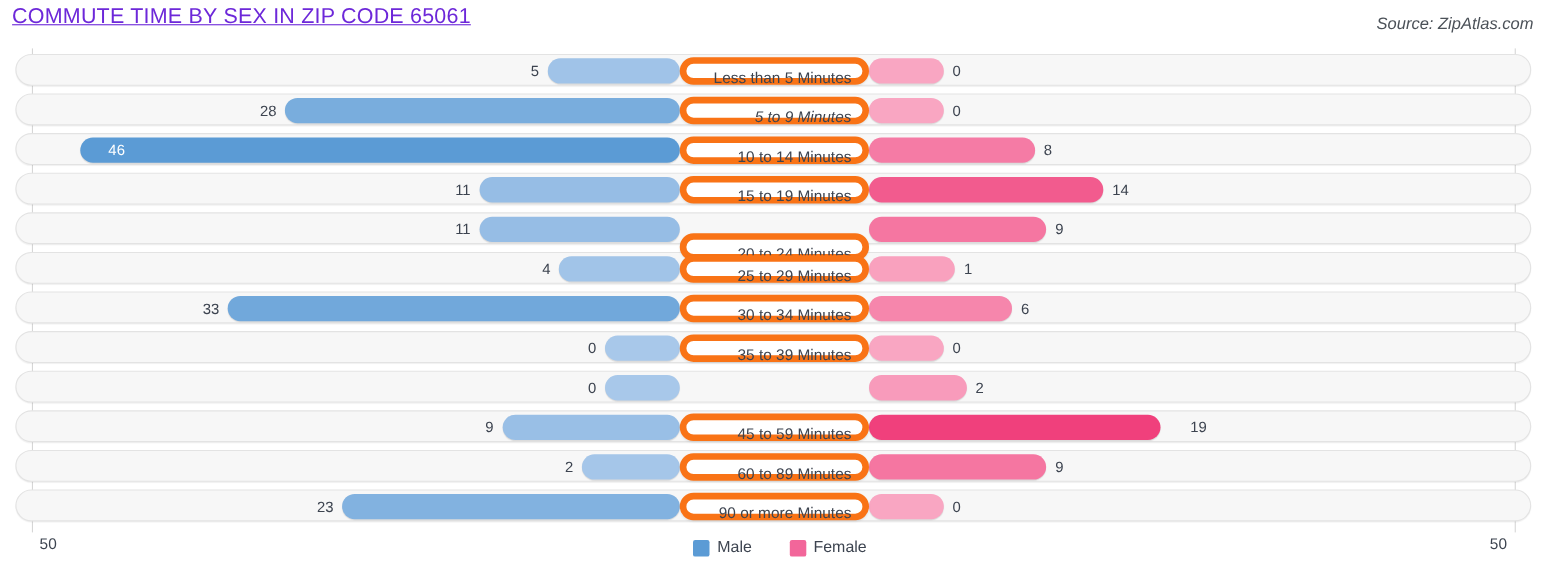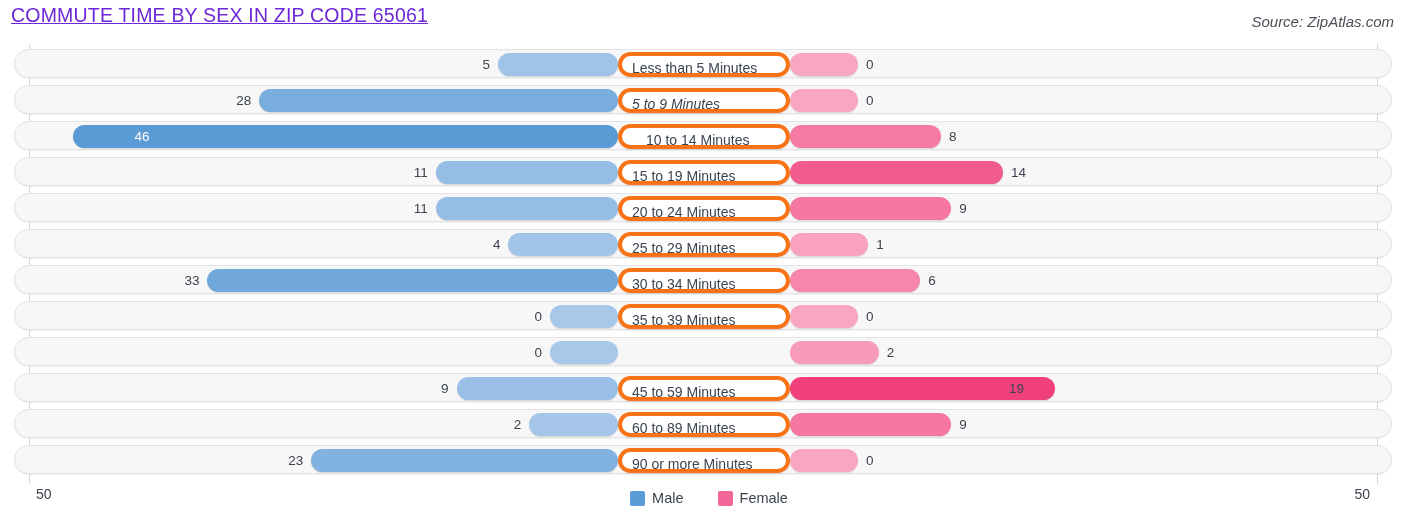--- a/index.html
+++ b/index.html
@@ -71,25 +71,25 @@
   .val-out-right { text-align:left; }
   .val-in {
     color:#ffffff;
   }
 
   
   .pill {
     position:absolute;
     top:2px; height:25px; line-height:25px;
     background:#ffffff;
-    border:4px solid #f97316;
+    border:6px solid #f97316;
     border-radius:13px;
     font-size:14px;
     color:#3d4450;
-    text-align:left;
+    text-align:right;
     white-space:nowrap;
     box-shadow:0 1px 2px rgba(0,0,0,0.10);
     z-index:3;
     padding:0 10px;
   }
 
   
   #footer {
     position:absolute; left:0; top:484px;
     width:1406px; height:39px;
@@ -131,37 +131,37 @@
       <div class="row">
         <div class="bar bar-male" style="left: 244.36px; width: 358.64px; background: rgb(121, 173, 221);"></div>
         <div class="bar bar-female" style="left: 775px; width: 68px; background: rgb(249, 166, 194);"></div>
         <div class="val val-out-left" style="left: 184.36px; width: 52px; z-index: 4;">28</div>
         <div class="val val-out-right" style="left: 851px; width: 60px;">0</div>
         <div class="pill" style="left: 603px; width: 172px; font-style: italic;">5 to 9 Minutes</div>
       </div>
       <div class="row">
         <div class="bar bar-male" style="left: 57.52px; width: 545.48px; background: rgb(91, 155, 213);"></div>
         <div class="bar bar-female" style="left: 775px; width: 150.88px; background: rgb(245, 123, 165);"></div>
-        <div class="val val-in" style="left: 74.52px; width: 60px; text-align: right; padding-left: 9px; z-index: 4;">46</div>
+        <div class="val val-in" style="left: 74.52px; width: 60px; text-align: left; padding-left: 9px; z-index: 4;">46</div>
         <div class="val val-out-right" style="left: 933.88px; width: 60px;">8</div>
         <div class="pill" style="left: 603px; width: 172px; padding-left: 24px;">10 to 14 Minutes</div>
       </div>
       <div class="row">
         <div class="bar bar-male" style="left: 420.82px; width: 182.18px; background: rgb(150, 189, 229);"></div>
         <div class="bar bar-female" style="left: 775px; width: 213.04px; background: rgb(242, 91, 142);"></div>
         <div class="val val-out-left" style="left: 360.82px; width: 52px; z-index: 4;">11</div>
         <div class="val val-out-right" style="left: 996.04px; width: 60px;">14</div>
         <div class="pill" style="left: 603px; width: 172px;">15 to 19 Minutes</div>
       </div>
       <div class="row">
         <div class="bar bar-male" style="left: 420.82px; width: 182.18px; background: rgb(150, 189, 229);"></div>
         <div class="bar bar-female" style="left: 775px; width: 161.24px; background: rgb(245, 118, 161);"></div>
         <div class="val val-out-left" style="left: 360.82px; width: 52px; z-index: 4;">11</div>
         <div class="val val-out-right" style="left: 944.24px; width: 60px;">9</div>
-        <div class="pill" style="left: 603px; width: 172px;">20 to 24 Minutes</div>
+        <div class="pill" style="left: 603px; width: 172px; margin-top: 16px;">20 to 24 Minutes</div>
       </div>
       <div class="row">
         <div class="bar bar-male" style="left: 493.48px; width: 109.52px; background: rgb(161, 196, 232);"></div>
         <div class="bar bar-female" style="left: 775px; width: 78.36px; background: rgb(249, 161, 190);"></div>
         <div class="val val-out-left" style="left: 433.48px; width: 52px; z-index: 4;">4</div>
         <div class="val val-out-right" style="left: 861.36px; width: 60px;">1</div>
         <div class="pill" style="left: 603px; width: 172px;">25 to 29 Minutes</div>
       </div>
       <div class="row">
         <div class="bar bar-male" style="left: 192.46px; width: 410.54px; background: rgb(113, 168, 219);"></div>
@@ -180,21 +180,21 @@
       <div class="row">
         <div class="bar bar-male" style="left: 535px; width: 68px; background: rgb(168, 200, 234);"></div>
         <div class="bar bar-female" style="left: 775px; width: 88.72px; background: rgb(248, 155, 187);"></div>
         <div class="val val-out-left" style="left: 475px; width: 52px; z-index: 4;">0</div>
         <div class="val val-out-right" style="left: 871.72px; width: 60px;">2</div>
       </div>
       <div class="row">
         <div class="bar bar-male" style="left: 441.58px; width: 161.42px; background: rgb(153, 191, 230);"></div>
         <div class="bar bar-female" style="left: 775px; width: 264.84px; background: rgb(240, 64, 124);"></div>
         <div class="val val-out-left" style="left: 381.58px; width: 52px; z-index: 4;">9</div>
-        <div class="val val-out-right" style="left: 994px; width: 60px;">19</div>
+        <div class="val val-out-right" style="left: 1067px; width: 60px;">19</div>
         <div class="pill" style="left: 603px; width: 172px;">45 to 59 Minutes</div>
       </div>
       <div class="row">
         <div class="bar bar-male" style="left: 514.24px; width: 88.76px; background: rgb(165, 198, 233);"></div>
         <div class="bar bar-female" style="left: 775px; width: 161.24px; background: rgb(245, 118, 161);"></div>
         <div class="val val-out-left" style="left: 454.24px; width: 52px; z-index: 4;">2</div>
         <div class="val val-out-right" style="left: 944.24px; width: 60px;">9</div>
         <div class="pill" style="left: 603px; width: 172px;">60 to 89 Minutes</div>
       </div>
       <div class="row">

